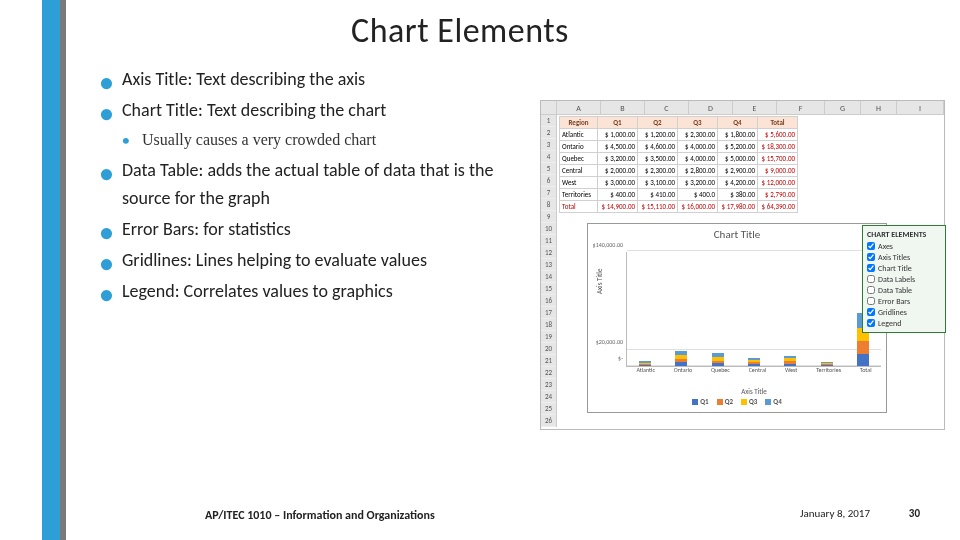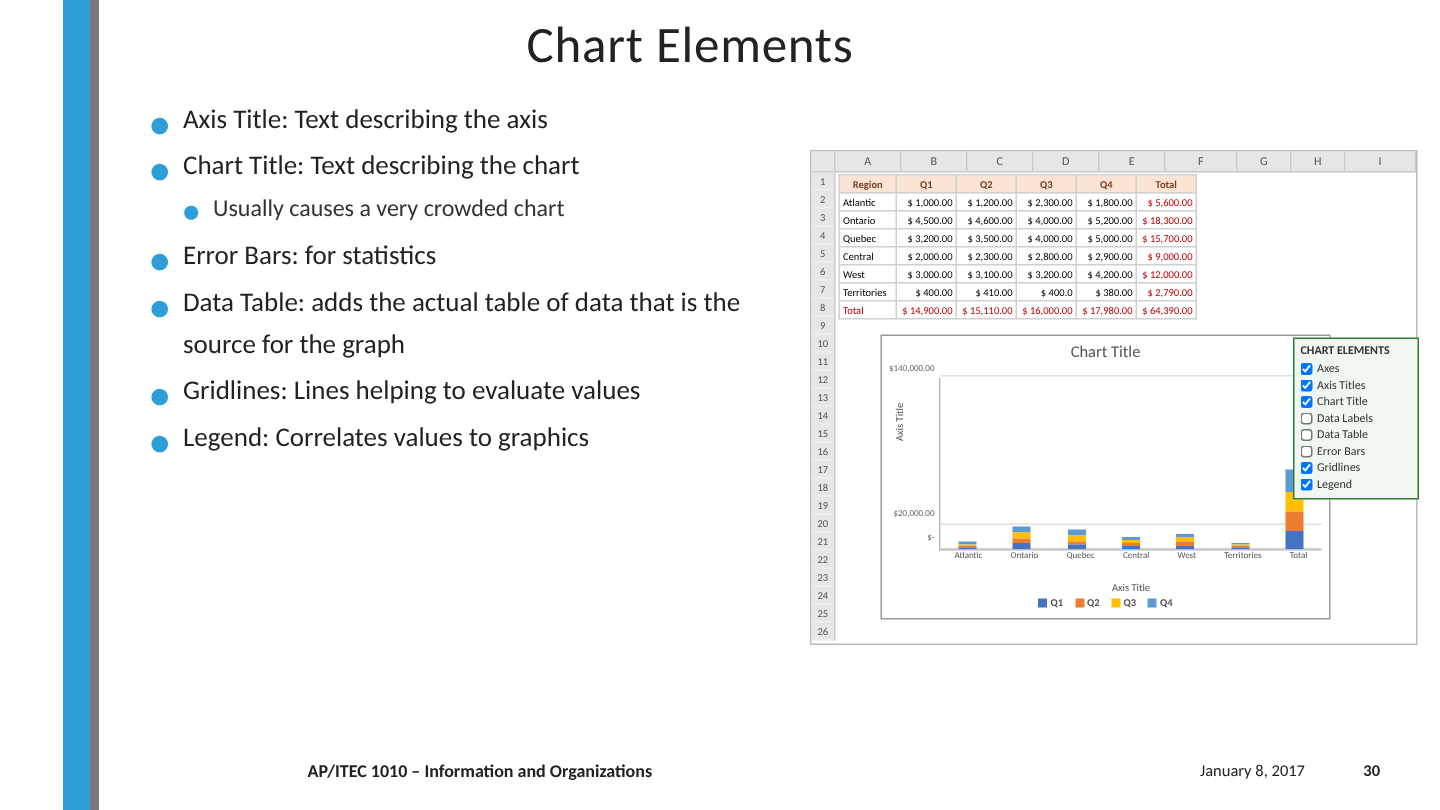--- a/index.html
+++ b/index.html
@@ -62,20 +62,21 @@
     top: -4px;
     color: #2e9ed6;
     font-size: 26px;
     font-weight: bold;
   }
   ul.sub-list {
     list-style: none;
     padding-left: 22px;
     margin-top: 4px;
     margin-bottom: 6px;
+    font-family: Liberation Serif, serif;
   }
   ul.sub-list > li {
     position: relative;
     padding-left: 20px;
     font-size: 16px;
     color: #333;
     line-height: 1.4;
   }
   ul.sub-list > li::before {
     content: "•";
@@ -284,22 +285,22 @@
 <div class="side-shadow"></div>
 
 <div class="content">
   <h1>Chart Elements</h1>
   <ul class="main-list">
     <li>Axis Title: Text describing the axis</li>
     <li>Chart Title: Text describing the chart</li>
     <ul class="sub-list">
       <li>Usually causes a very crowded chart</li>
     </ul>
+    <li>Data Table: adds the actual table of data that is the source for the graph</li>
     <li>Error Bars: for statistics</li>
-    <li>Data Table: adds the actual table of data that is the source for the graph</li>
     <li>Gridlines: Lines helping to evaluate values</li>
     <li>Legend: Correlates values to graphics</li>
   </ul>
 </div>
 
 <div class="footer-course">AP/ITEC 1010 – Information and Organizations</div>
 <div class="footer-date">January 8, 2017</div>
 <div class="footer-page">30</div>
 
 <div class="excel">

